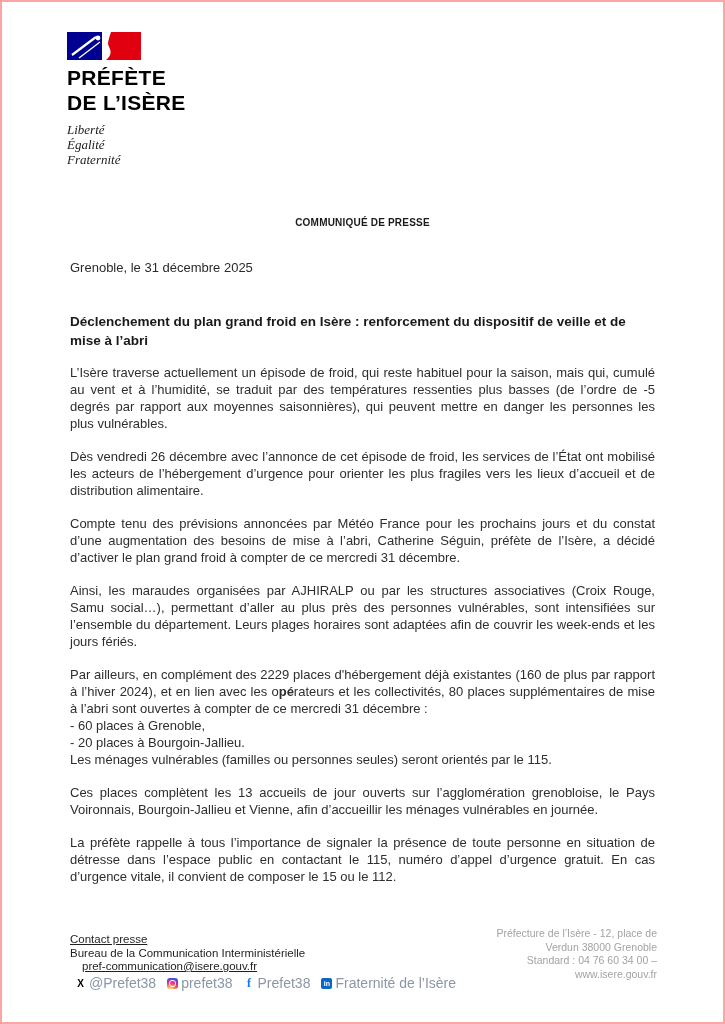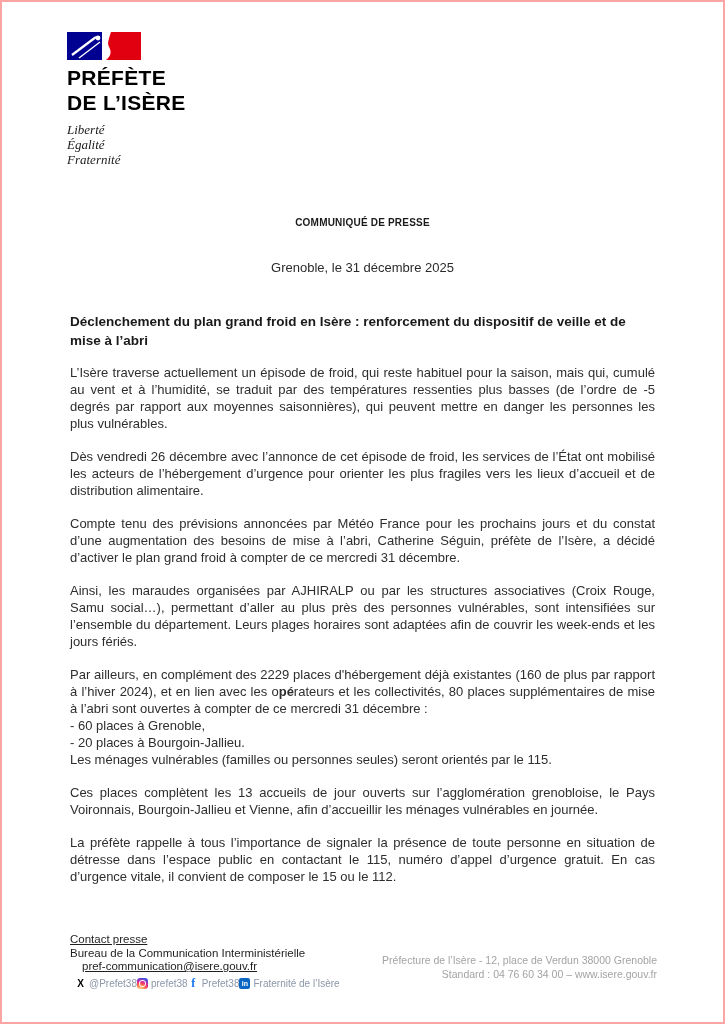--- a/index.html
+++ b/index.html
@@ -45,21 +45,21 @@
   .kicker {
     margin-top: 50px;
     text-align: center;
     font-weight: 700;
     font-size: 10px;
     letter-spacing: 0.2px;
     color: #1a1a1a;
   }
   .dateline {
     margin-top: 32px;
-    text-align: center;
+    text-align: left;
     font-size: 13px;
     color: #2b2b2b;
   }
   .headline {
     margin-top: 38px;
     font-weight: 700;
     font-size: 13.5px;
     line-height: 18.5px;
     color: #1a1a1a;
   }
@@ -91,21 +91,22 @@
     text-decoration: underline;
     color: #1f1f1f;
     cursor: pointer;
     padding-left: 12px;
   }
   .social-row {
     margin-top: 3px;
     padding-left: 5px;
     display: flex;
     align-items: center;
-    font-size: 10px;
+    gap: 11px;
+    font-size: 14px;
     color: #8b96a8;
     white-space: nowrap;
   }
   .social-item { display: inline-flex; align-items: center; gap: 3px; cursor: pointer; }
   .s-icon {
     display: inline-flex;
     align-items: center;
     justify-content: center;
     width: 11px; height: 11px;
     flex: 0 0 11px;

